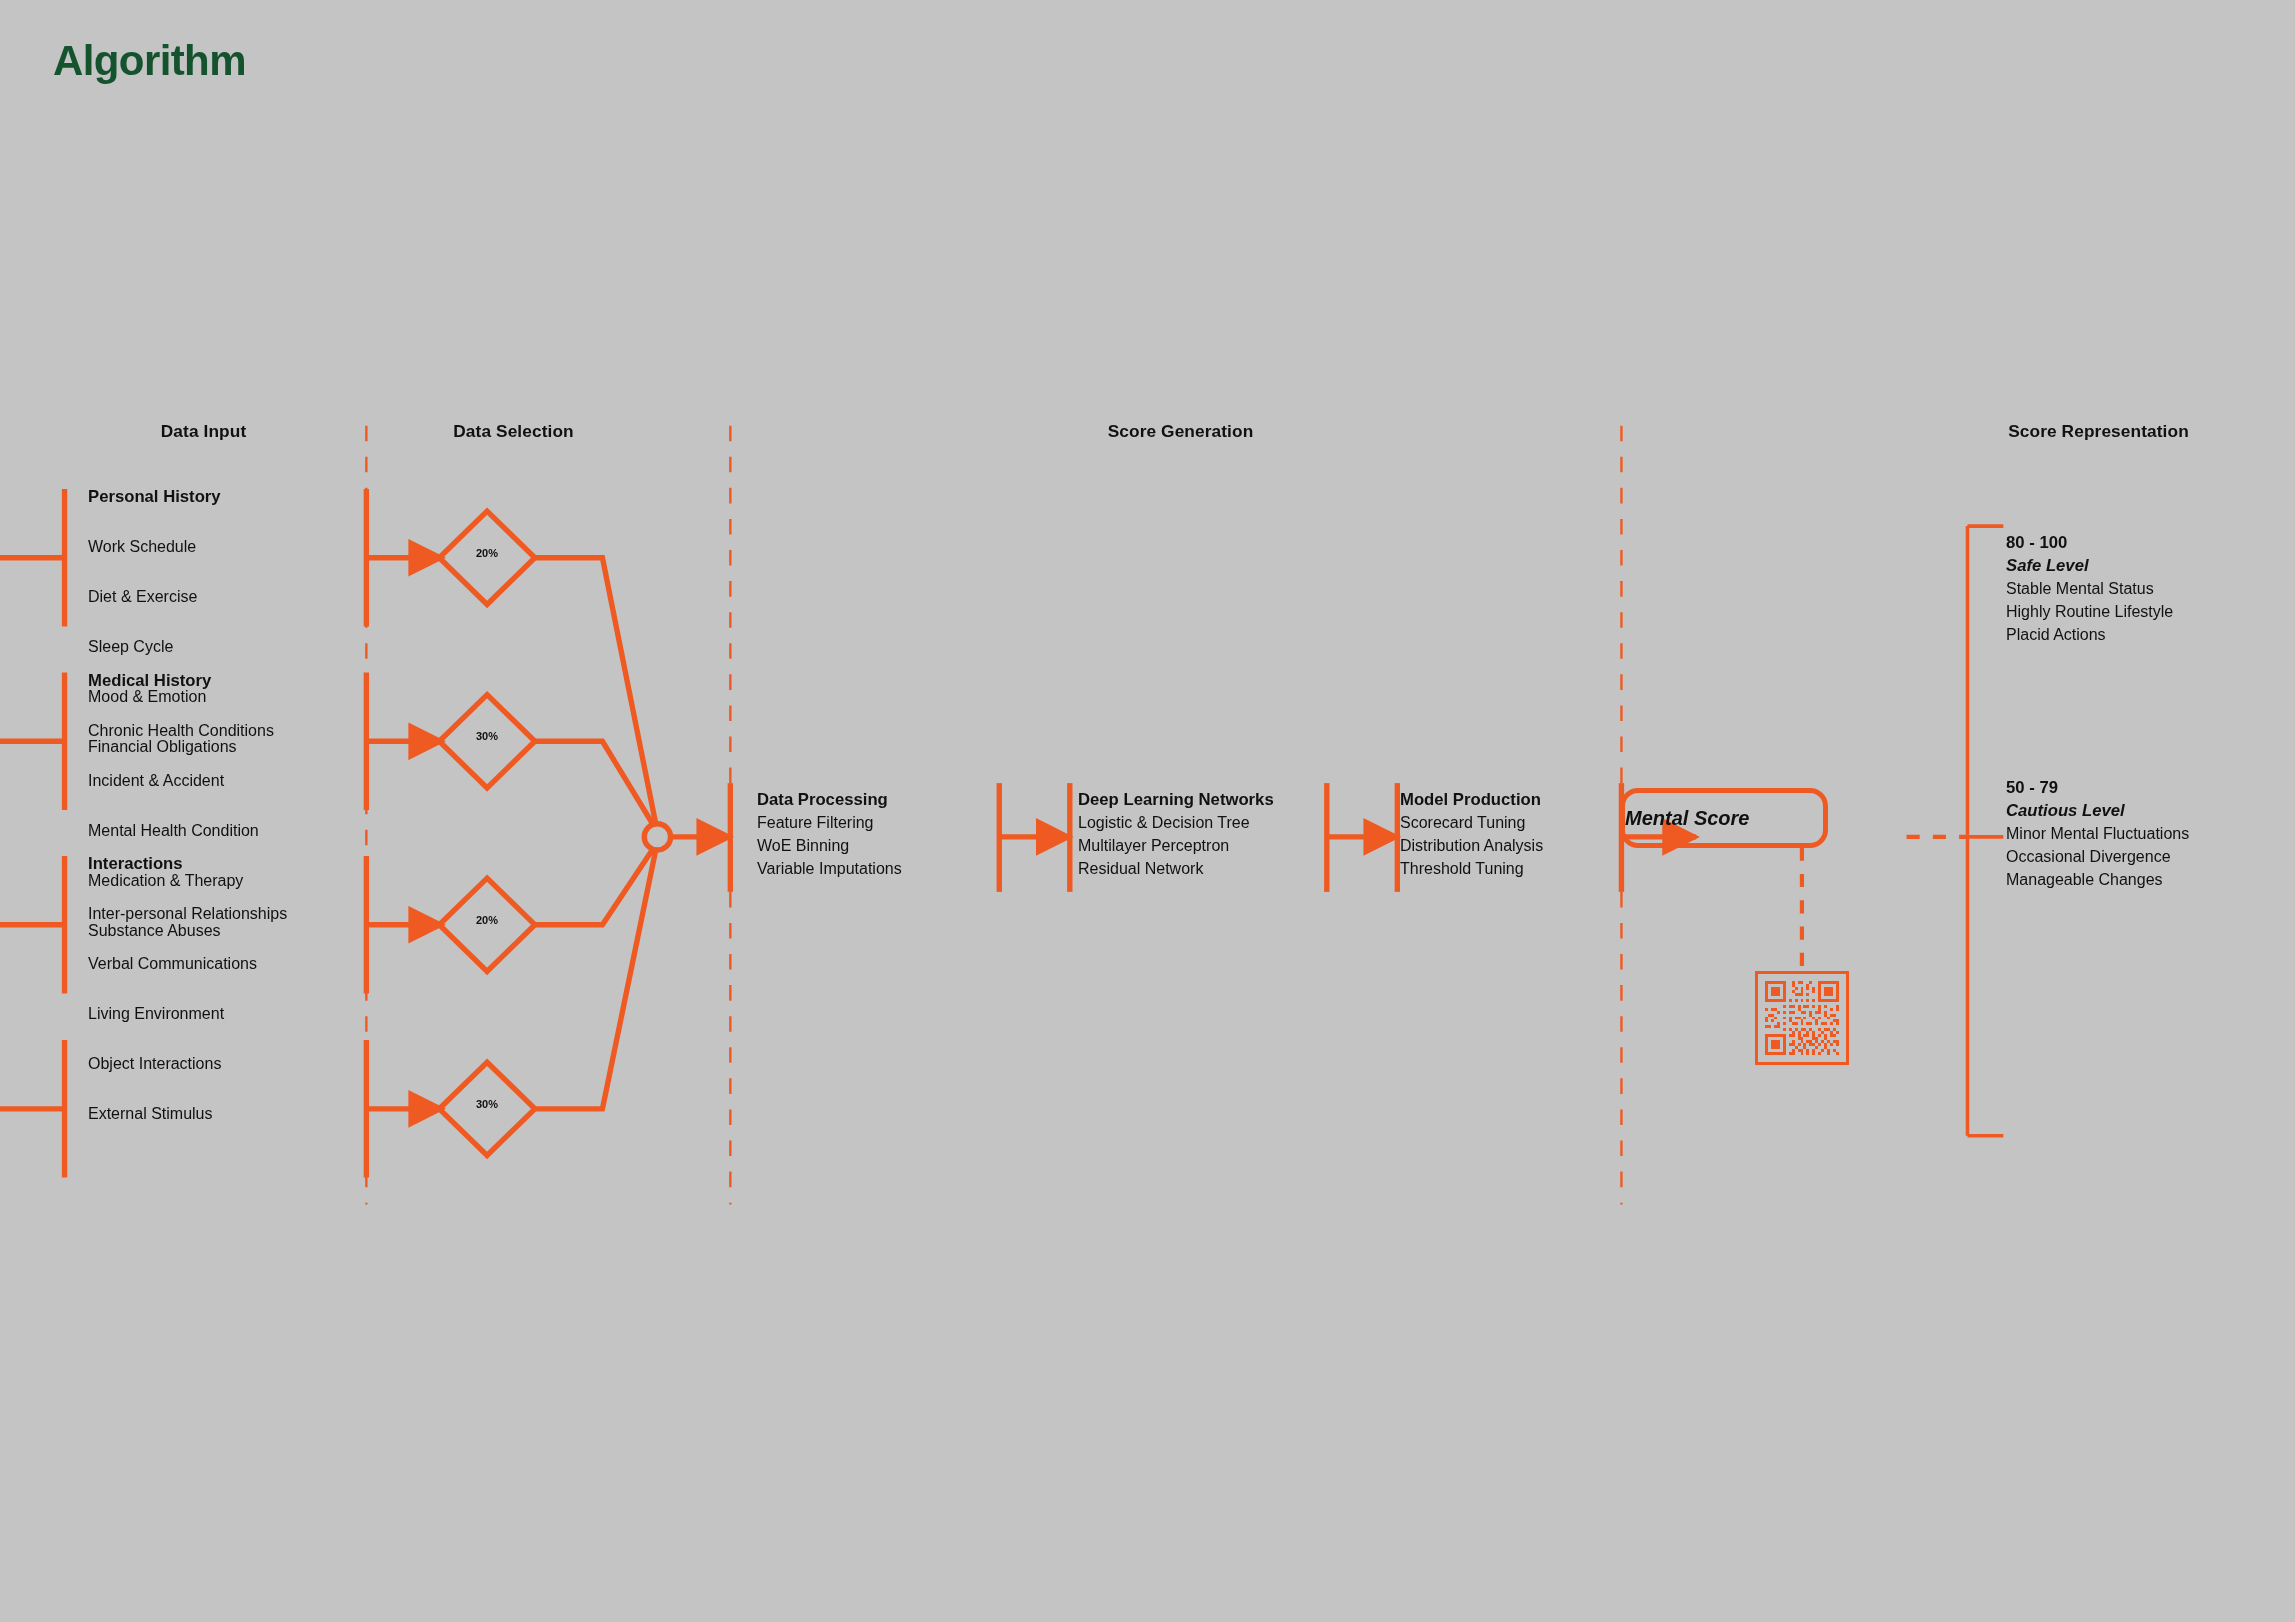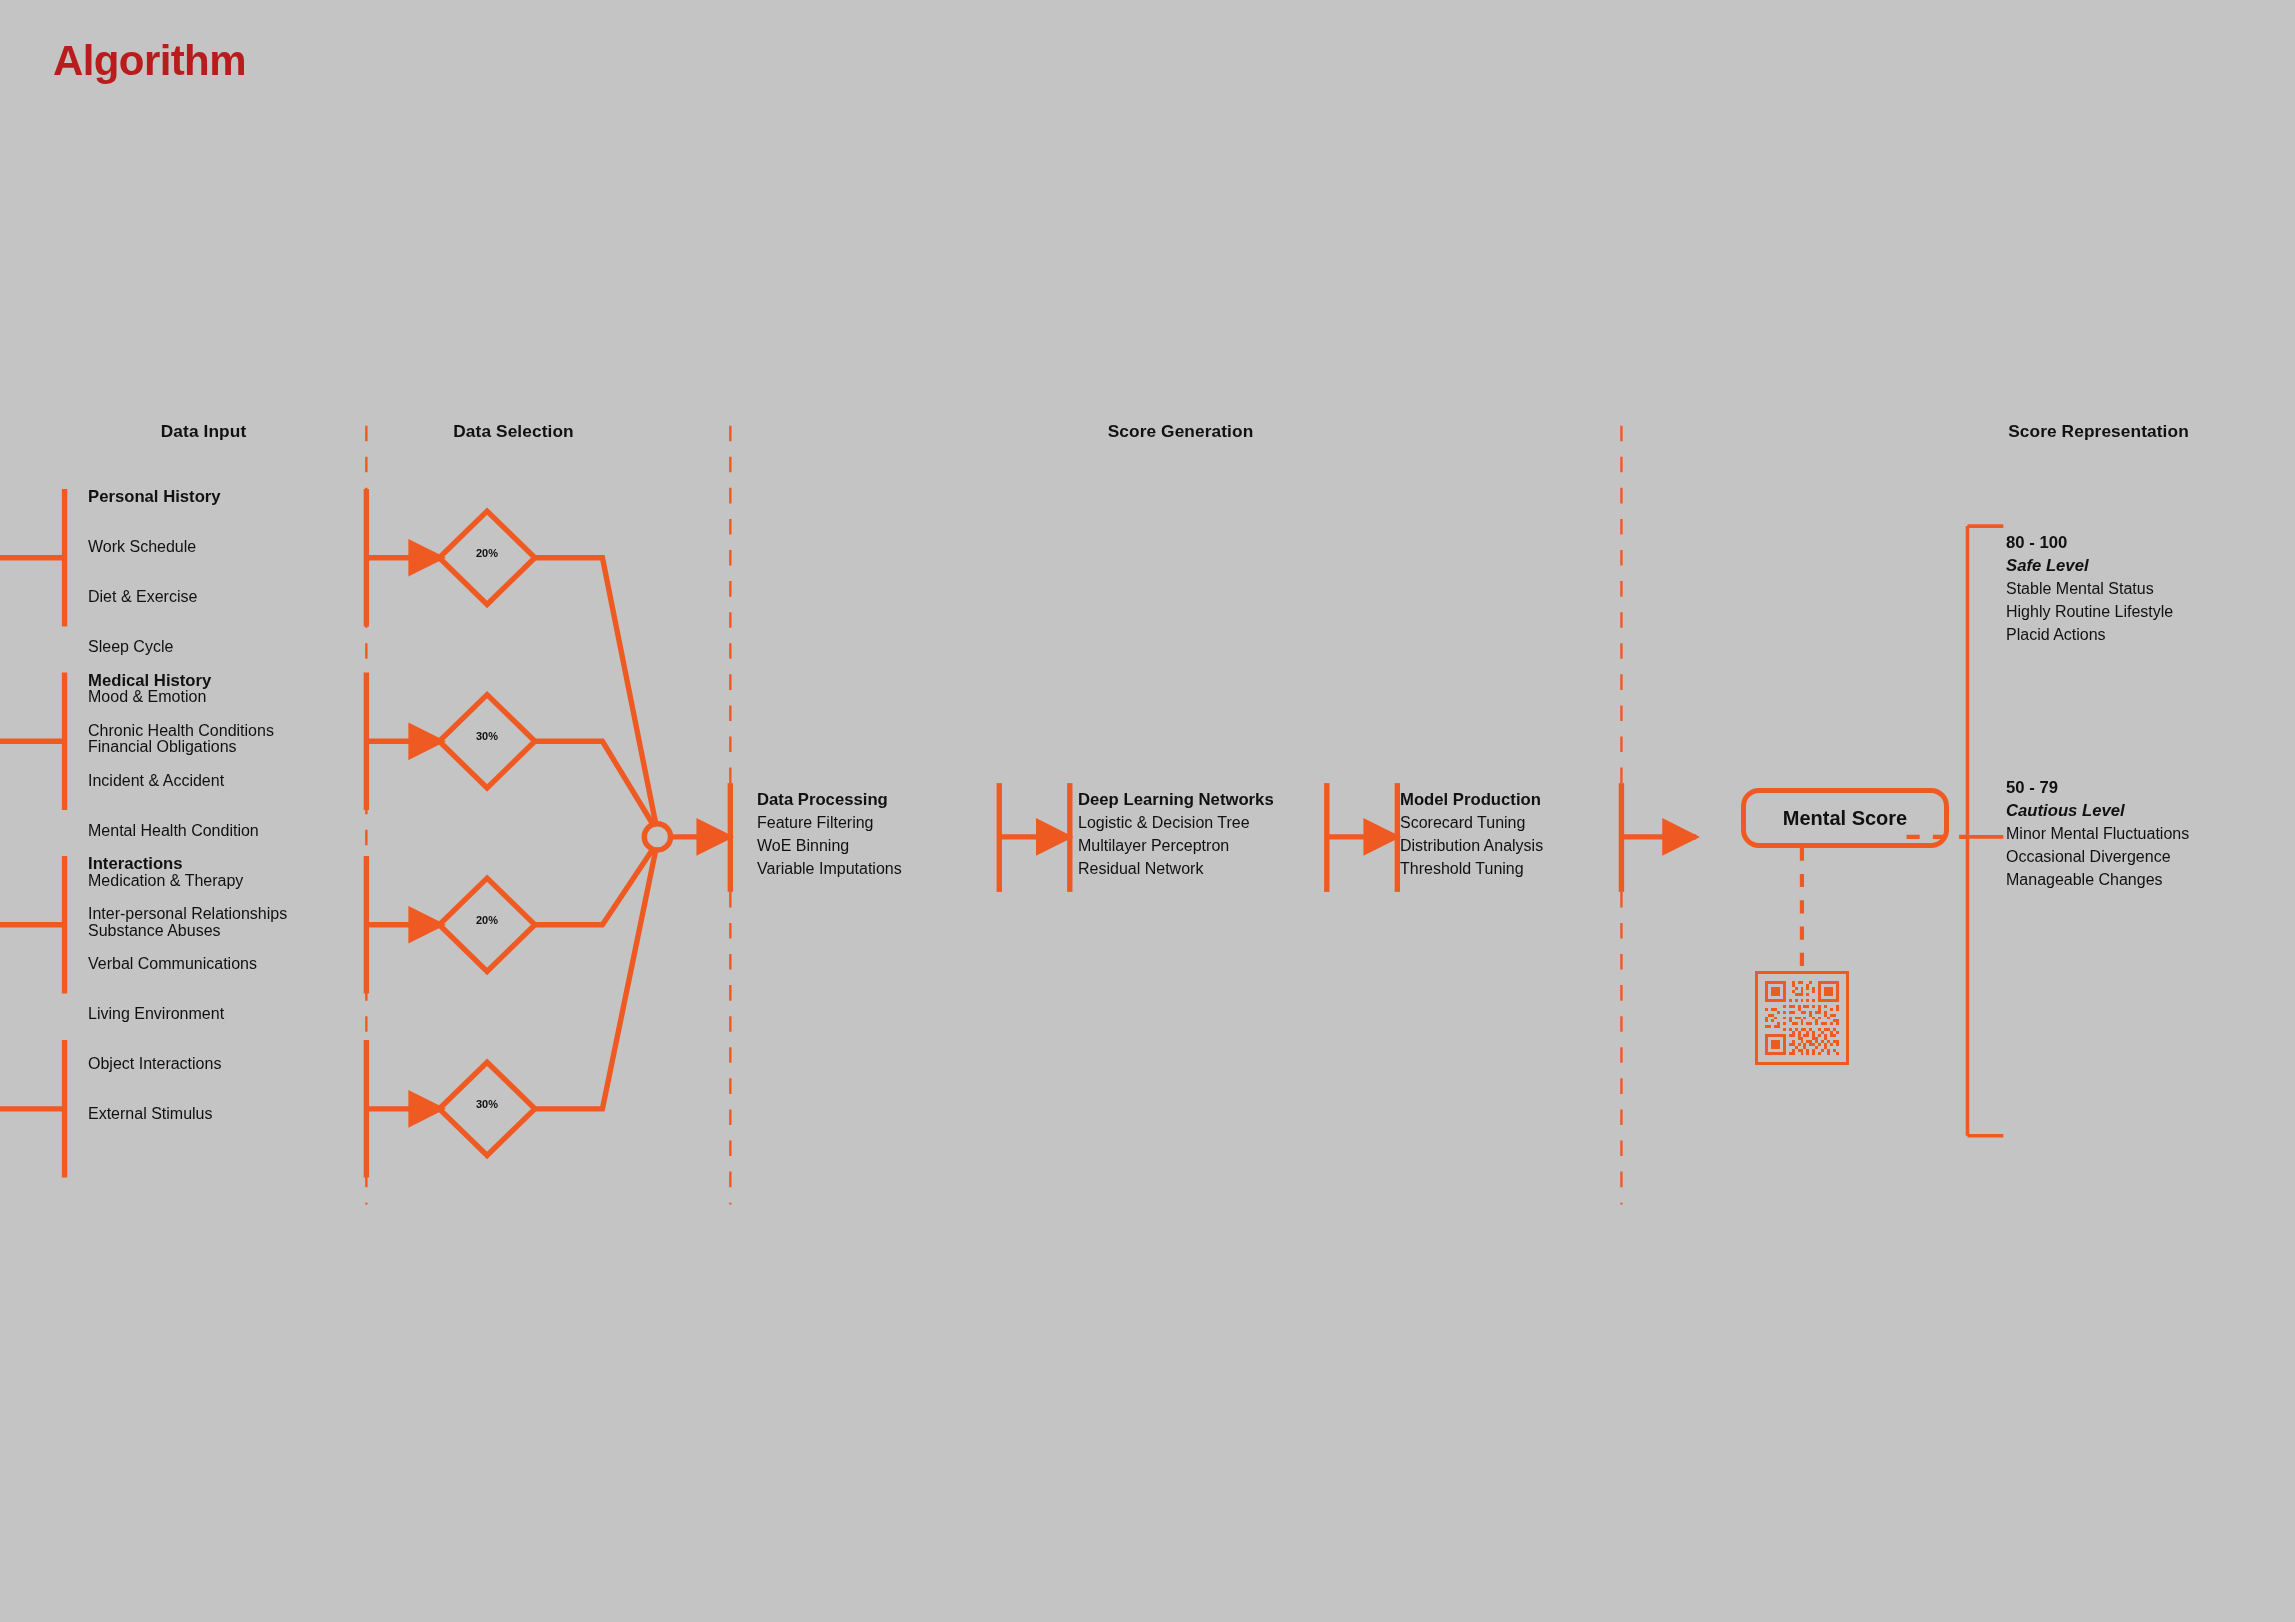--- a/index.html
+++ b/index.html
@@ -9,21 +9,21 @@
     font-family:"Liberation Sans", sans-serif;
     color:#111;
     overflow:hidden;
     position:relative;
   }
   .canvas{position:absolute;left:0;top:0;width:2295px;height:1623px;}
   #flow-svg{position:absolute;left:0;top:0;width:2295px;height:1623px;pointer-events:none;}
 
   .page-title{
     position:absolute;left:53px;top:37px;
-    font-size:42px;font-weight:bold;letter-spacing:-0.6px;color:#b91c1c;
+    font-size:42px;font-weight:bold;letter-spacing:-0.6px;color:#14532d;
   }
 
   .col-head{
     position:absolute;top:421px;
     font-size:17.3px;font-weight:bold;letter-spacing:0.1px;
     text-align:center;white-space:nowrap;
   }
 
   .grp{position:absolute;}
   .grp .g-title{font-size:16.7px;font-weight:bold;line-height:23px;white-space:nowrap;}
@@ -39,24 +39,25 @@
   .band .b-level{font-size:16.7px;font-weight:bold;font-style:italic;line-height:23px;white-space:nowrap;}
   .band .b-item{font-size:16px;line-height:23px;white-space:nowrap;}
 
   .diamond-label{
     position:absolute;font-size:11px;font-weight:bold;
     text-align:center;white-space:nowrap;
   }
 
   .score-box{
     position:absolute;
-    left:1741px;top:788px;width:208px;height:60px;
+    left:1620px;top:788px;width:208px;height:60px;
     border:5.4px solid #ef5a23;border-radius:18px;
-    display:flex;align-items:center;justify-content:center;
+    display:flex;align-items:center;justify-content:flex-start;
     box-sizing:border-box;
+    font-style:italic;
   }
   .score-box span{font-size:20px;font-weight:bold;white-space:nowrap;}
 
   .qr-wrap{
     position:absolute;left:1755px;top:971px;width:94px;height:94px;
     border:3.6px solid #ef5a23;box-sizing:border-box;
     display:flex;align-items:center;justify-content:center;
   }
   .qr{width:74px;height:74px;display:block;}
 </style>

